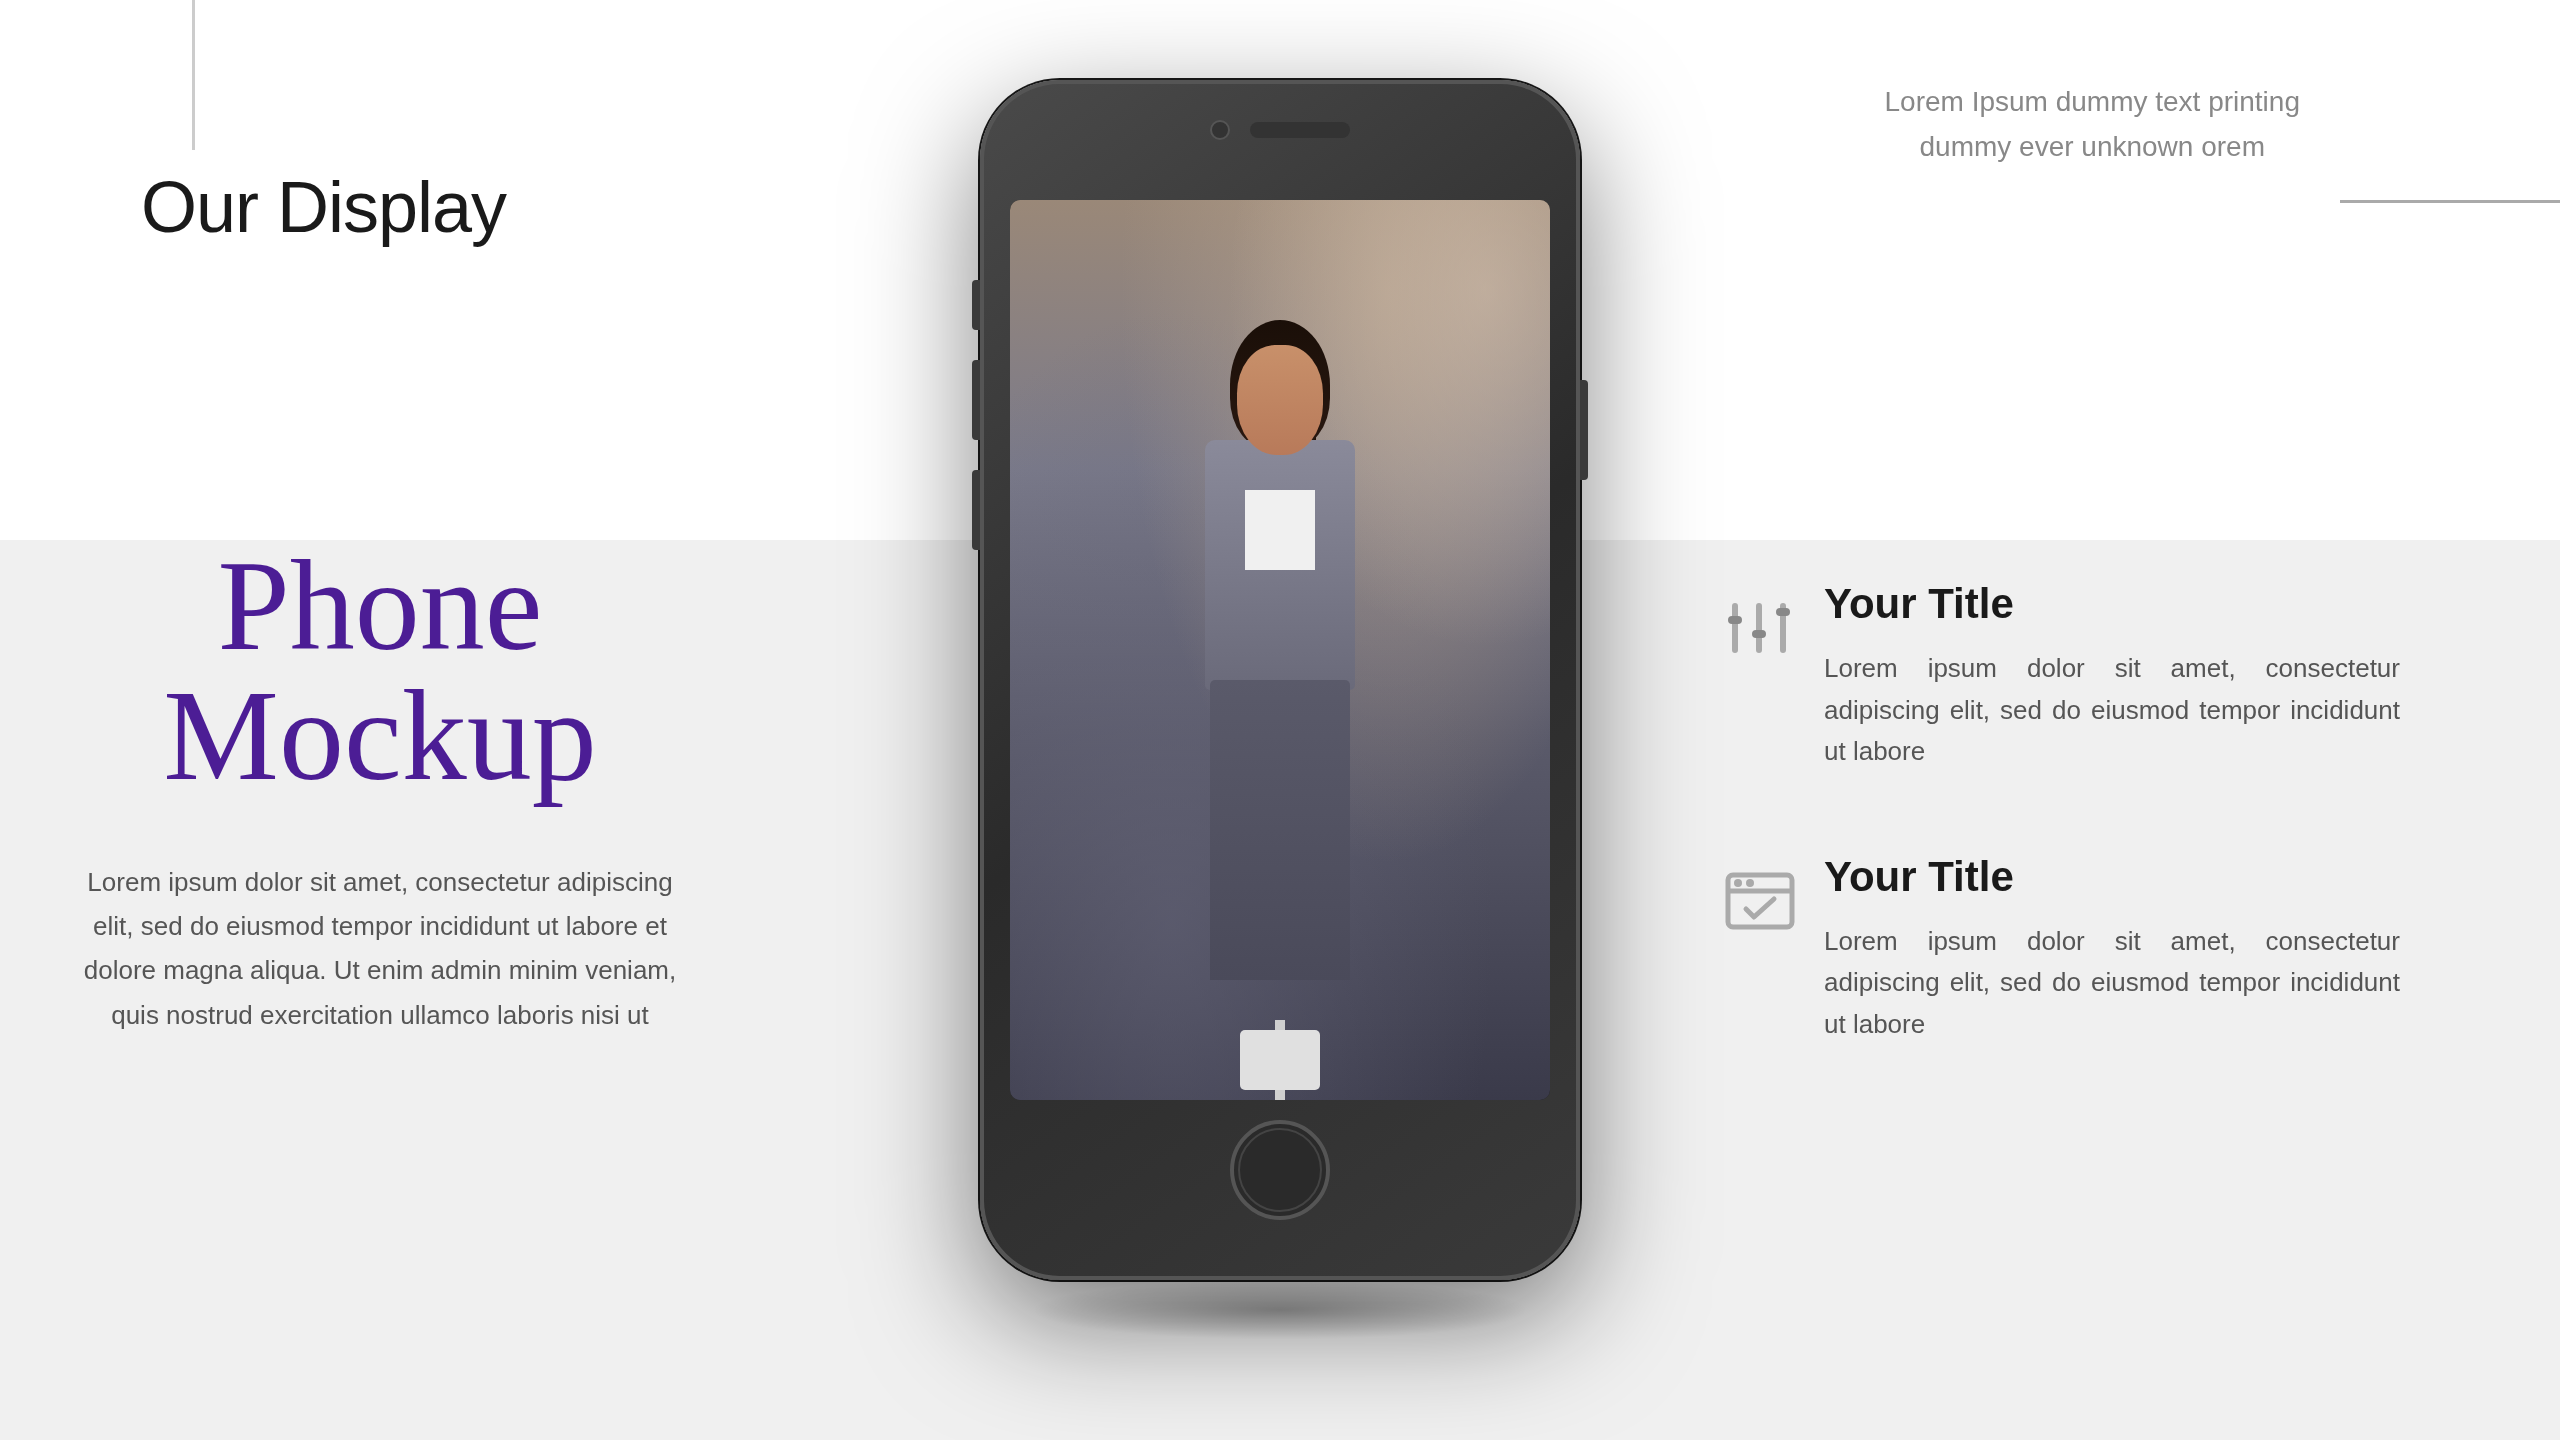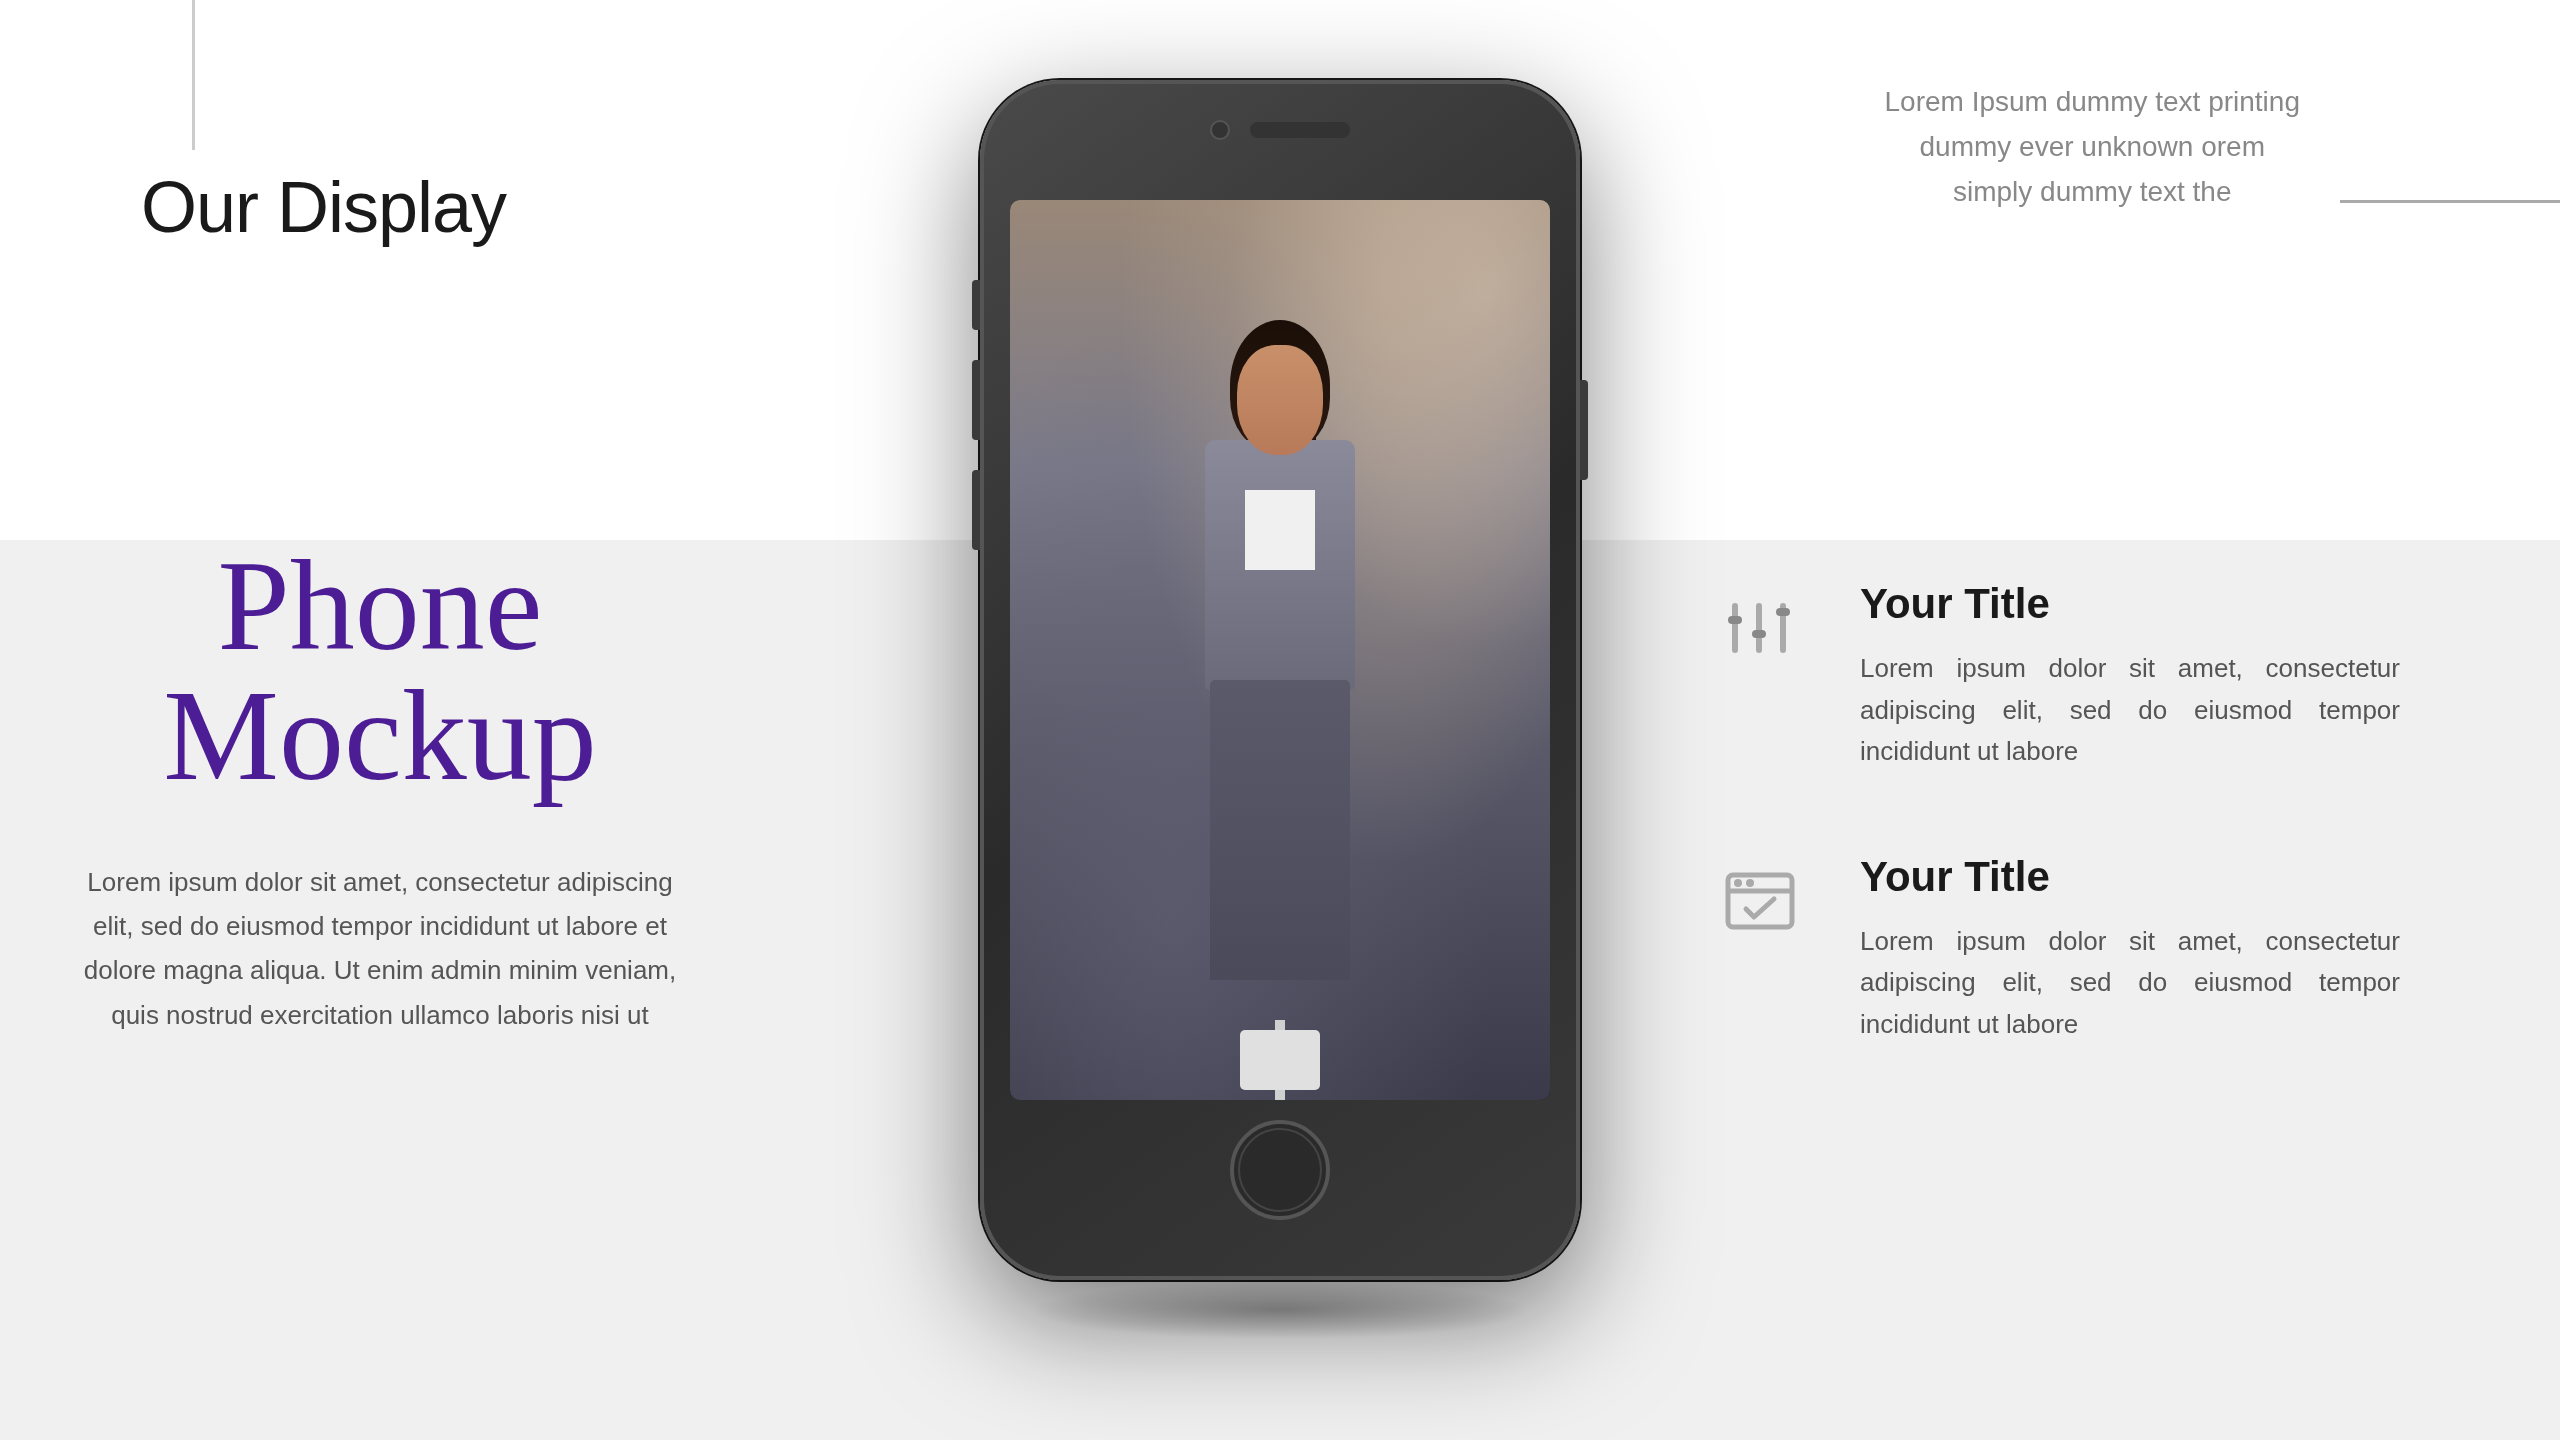--- a/index.html
+++ b/index.html
@@ -247,21 +247,21 @@
     .right-content {
       position: absolute;
       top: 580px;
       right: 160px;
       width: 680px;
     }
 
     .feature-item {
       display: flex;
       align-items: flex-start;
-      gap: 60px;
+      gap: 24px;
       margin-bottom: 80px;
     }
 
     .feature-icon {
       width: 80px;
       height: 80px;
       flex-shrink: 0;
       margin-top: 8px;
     }
 
@@ -452,21 +452,20 @@
 
 <div class="top-left-line"></div>
 
 <div class="top-right-line"></div>
 
 <h1 class="our-display">Our Display</h1>
 
 <div class="top-right-text">
   <div>Lorem Ipsum  dummy text printing</div>
   <div>dummy  ever unknown orem</div>
-  <div>simply dummy text  the</div>
 </div>
 
 <div class="phone-container">
   <div class="phone-outer">
 
     <div class="phone-button-right"></div>
     <div class="phone-button-left-1"></div>
     <div class="phone-button-left-2"></div>
     <div class="phone-button-left-3"></div>
 

